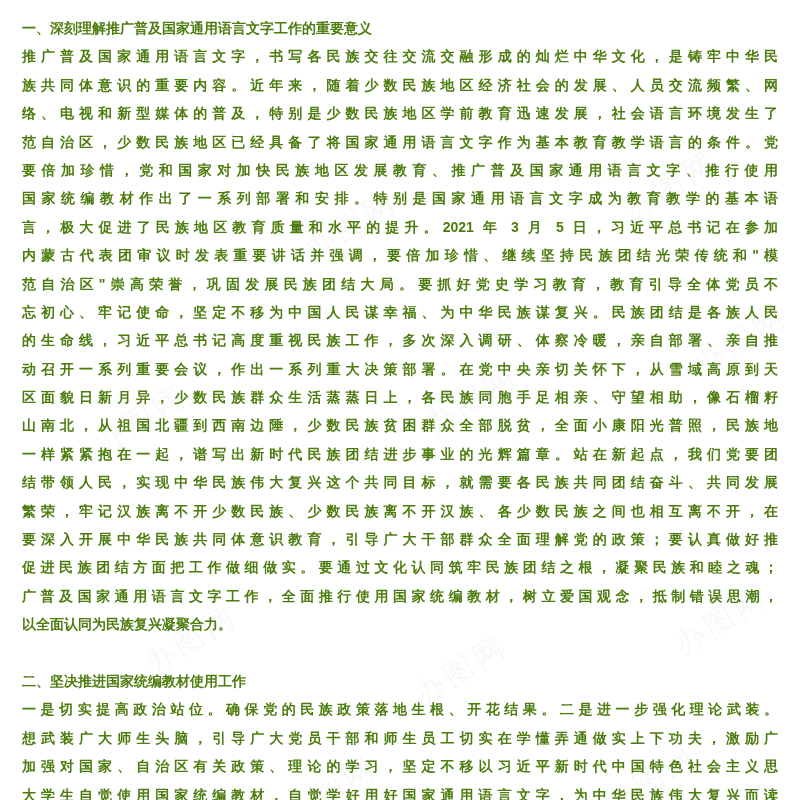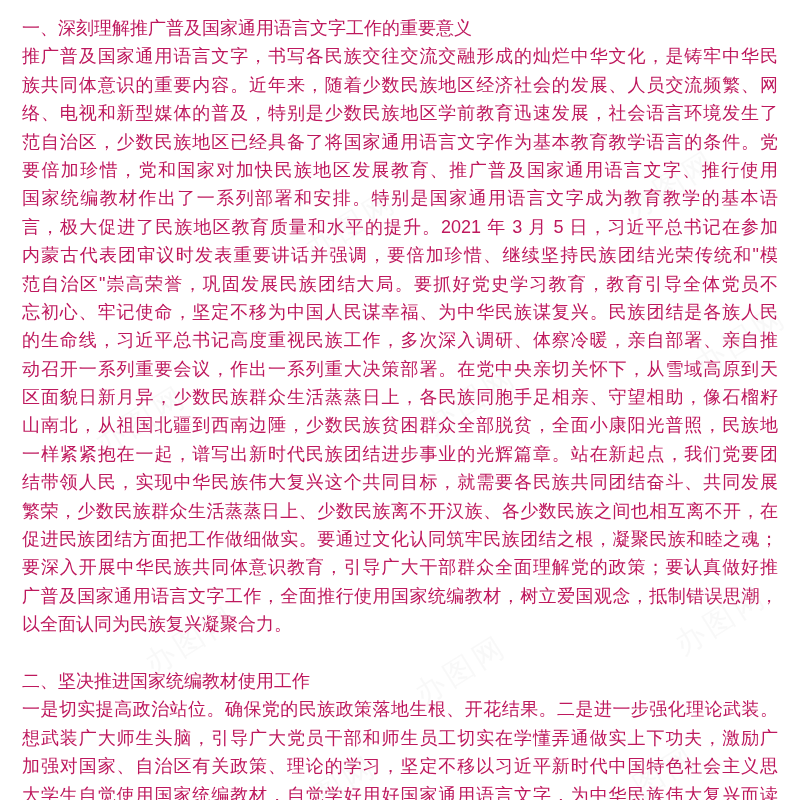--- a/index.html
+++ b/index.html
@@ -17,23 +17,23 @@
     color:#8a8a8a;
     opacity:0.05;
     transform:rotate(-32deg);
     white-space:nowrap;
     letter-spacing:4px;
   }
   .doc{
     position:absolute;
     left:22px;right:22px;top:14px;bottom:0;
     z-index:1;
-    color:#be185d;
-    font-size:18px;
-    font-weight:400;
+    color:#4d7c0f;
+    font-size:14px;
+    font-weight:700;
     overflow:hidden;
   }
   .line{
     height:28.4px;
     line-height:28.4px;
     overflow:hidden;
     white-space:normal;
   }
   .line.fill{
     text-align:justify;
@@ -68,23 +68,23 @@
       <div class="line fill">言，极大促进了民族地区教育质量和水平的提升。2021 年 3 月 5 日，习近平总书记在参加</div>
       <div class="line fill">内蒙古代表团审议时发表重要讲话并强调，要倍加珍惜、继续坚持民族团结光荣传统和"模</div>
       <div class="line fill">范自治区"崇高荣誉，巩固发展民族团结大局。要抓好党史学习教育，教育引导全体党员不</div>
       <div class="line fill">忘初心、牢记使命，坚定不移为中国人民谋幸福、为中华民族谋复兴。民族团结是各族人民</div>
       <div class="line fill">的生命线，习近平总书记高度重视民族工作，多次深入调研、体察冷暖，亲自部署、亲自推</div>
       <div class="line fill">动召开一系列重要会议，作出一系列重大决策部署。在党中央亲切关怀下，从雪域高原到天</div>
       <div class="line fill">区面貌日新月异，少数民族群众生活蒸蒸日上，各民族同胞手足相亲、守望相助，像石榴籽</div>
       <div class="line fill">山南北，从祖国北疆到西南边陲，少数民族贫困群众全部脱贫，全面小康阳光普照，民族地</div>
       <div class="line fill">一样紧紧抱在一起，谱写出新时代民族团结进步事业的光辉篇章。站在新起点，我们党要团</div>
       <div class="line fill">结带领人民，实现中华民族伟大复兴这个共同目标，就需要各民族共同团结奋斗、共同发展</div>
-      <div class="line fill">繁荣，少数民族群众生活蒸蒸日上、少数民族离不开汉族、各少数民族之间也相互离不开，在</div>
+      <div class="line fill">繁荣，牢记汉族离不开少数民族、少数民族离不开汉族、各少数民族之间也相互离不开，在</div>
+      <div class="line fill">要深入开展中华民族共同体意识教育，引导广大干部群众全面理解党的政策；要认真做好推</div>
       <div class="line fill">促进民族团结方面把工作做细做实。要通过文化认同筑牢民族团结之根，凝聚民族和睦之魂；</div>
-      <div class="line fill">要深入开展中华民族共同体意识教育，引导广大干部群众全面理解党的政策；要认真做好推</div>
       <div class="line fill">广普及国家通用语言文字工作，全面推行使用国家统编教材，树立爱国观念，抵制错误思潮，</div>
       <div class="line">以全面认同为民族复兴凝聚合力。</div>
       <div class="line spacer"></div>
       <div class="line">二、坚决推进国家统编教材使用工作</div>
       <div class="line fill">一是切实提高政治站位。确保党的民族政策落地生根、开花结果。二是进一步强化理论武装。</div>
       <div class="line fill">想武装广大师生头脑，引导广大党员干部和师生员工切实在学懂弄通做实上下功夫，激励广</div>
       <div class="line fill">加强对国家、自治区有关政策、理论的学习，坚定不移以习近平新时代中国特色社会主义思</div>
       <div class="line fill">大学生自觉使用国家统编教材，自觉学好用好国家通用语言文字，为中华民族伟大复兴而读</div>
     </div>
 </div>

